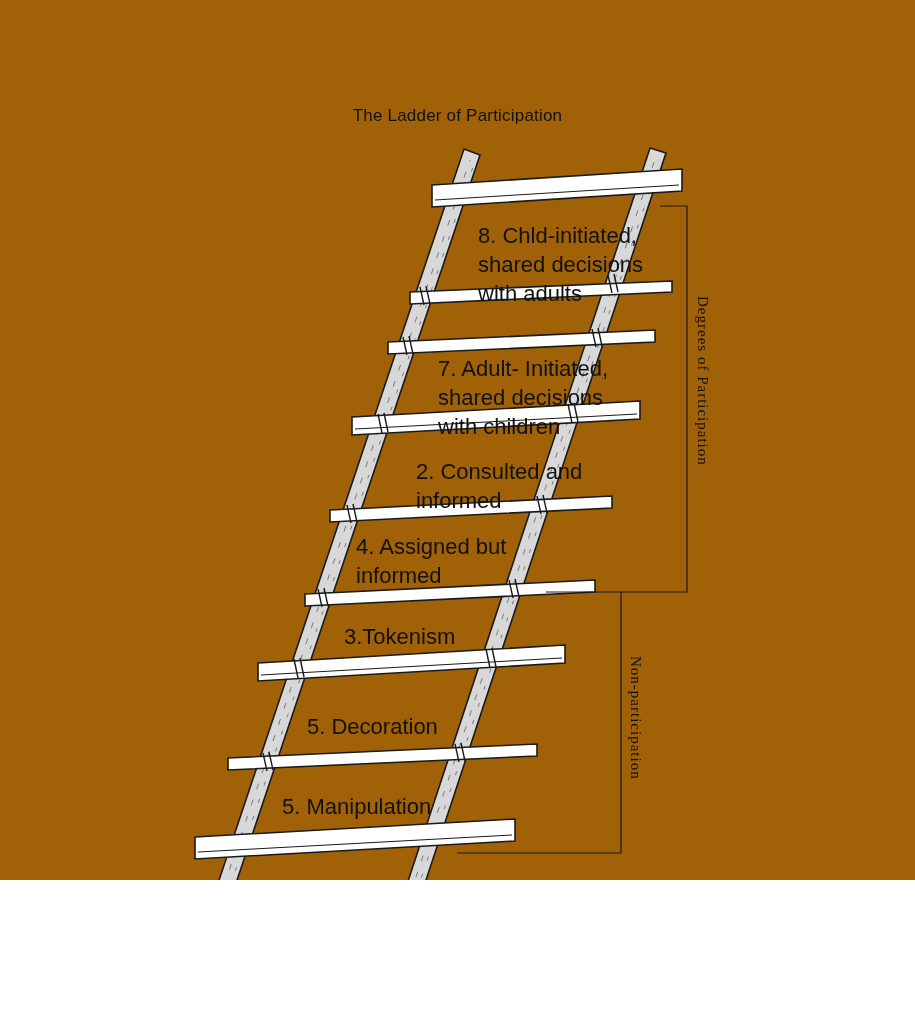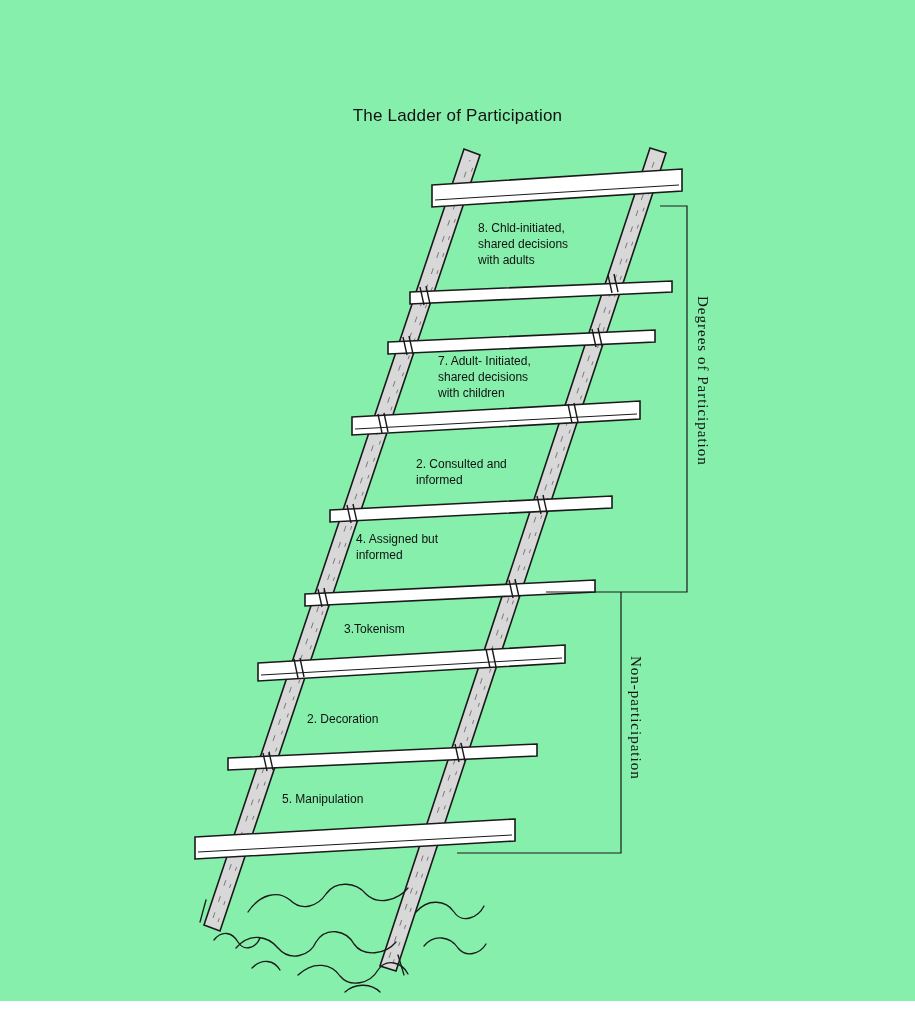--- a/index.html
+++ b/index.html
@@ -1,26 +1,26 @@
 <!DOCTYPE html>
 <html><head>
 <meta charset="utf-8">
 <style>
   html,body{margin:0;padding:0;background:#ffffff;}
   .stage{
-    position:relative;width:915px;height:1001px;background:#86efac;overflow:hidden;
+    position:relative;width:915px;height:880px;background:#a16207;overflow:hidden;
     font-family:"Liberation Sans",sans-serif;color:#1a1a1a;
   }
   .title{
     position:absolute;left:0;top:106px;width:915px;text-align:center;
     font-size:17px;letter-spacing:.2px;color:#111;
   }
   .ladder-svg{position:absolute;left:0;top:0;}
   .rung-label{
-    position:absolute;font-size:12px;line-height:1.32;white-space:pre-line;color:#111;
+    position:absolute;font-size:22px;line-height:1.32;white-space:pre-line;color:#111;
   }
   .vlabel{
     position:absolute;writing-mode:vertical-rl;
     font-family:"Liberation Serif",serif;font-size:15px;letter-spacing:1px;color:#111;
   }
 </style>
 </head>
 <body>
 
 <div class="stage">
@@ -107,19 +107,19 @@
 shared decisions
 with adults</div>
   <div class="rung-label" style="left:438px;top:354px">7. Adult- Initiated,
 shared decisions
 with children</div>
   <div class="rung-label" style="left:416px;top:457px">2. Consulted and
 informed</div>
   <div class="rung-label" style="left:356px;top:532px">4. Assigned but
 informed</div>
   <div class="rung-label" style="left:344px;top:622px">3.Tokenism</div>
-  <div class="rung-label" style="left:307px;top:712px">2. Decoration</div>
+  <div class="rung-label" style="left:307px;top:712px">5. Decoration</div>
   <div class="rung-label" style="left:282px;top:792px">5. Manipulation</div>
 
   <div class="vlabel" style="left:694px;top:296px">Degrees of Participation</div>
   <div class="vlabel" style="left:627px;top:656px">Non-participation</div>
 
 </div>
 
 </body></html>

